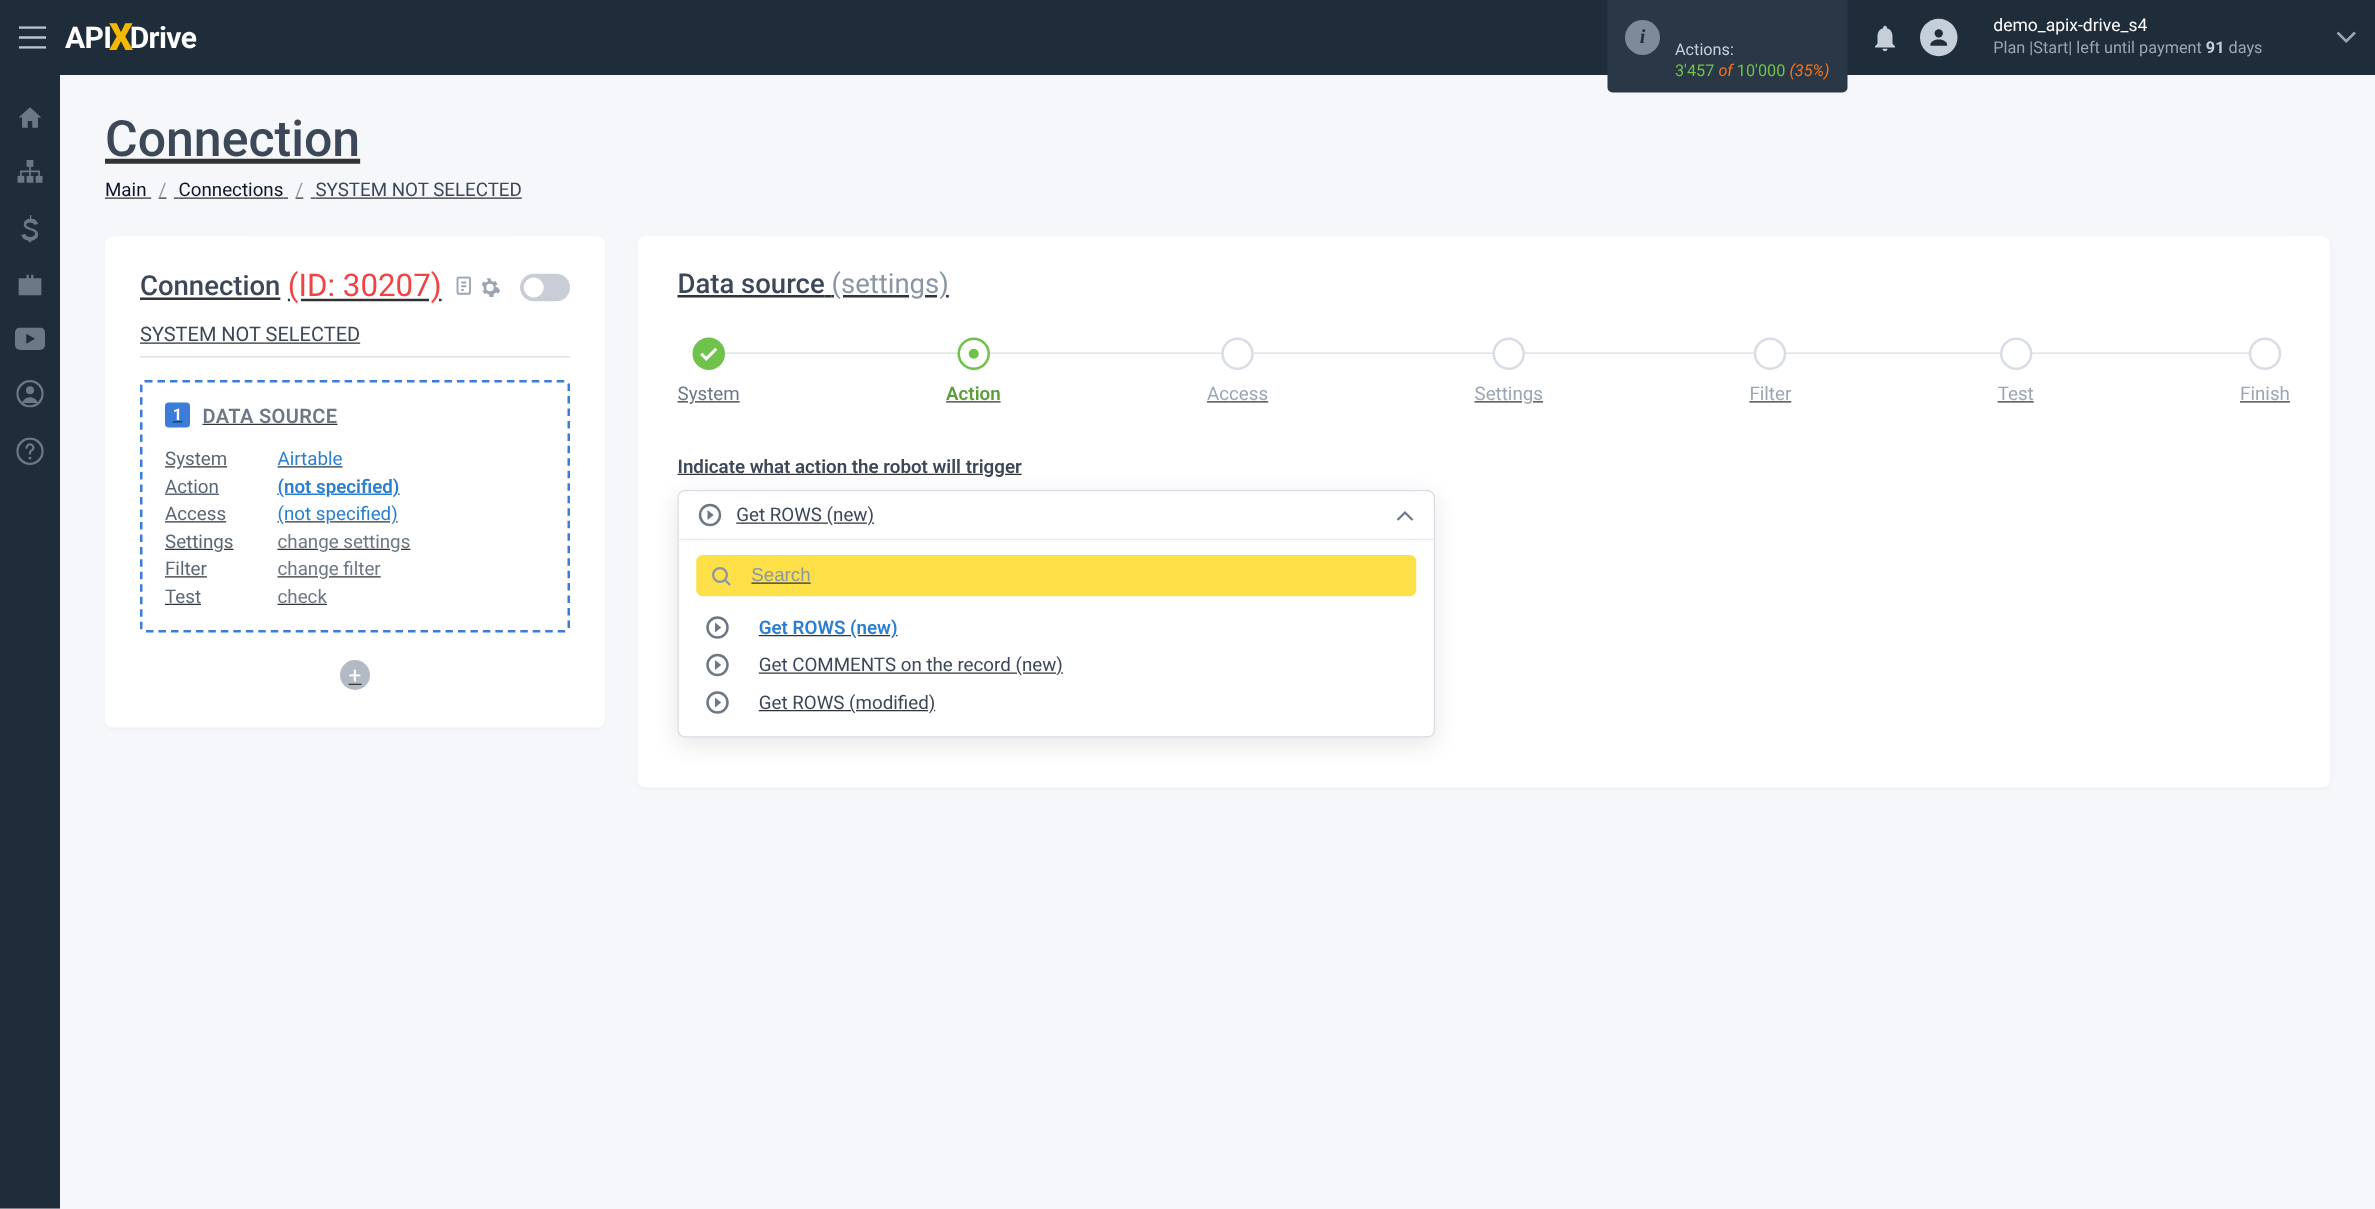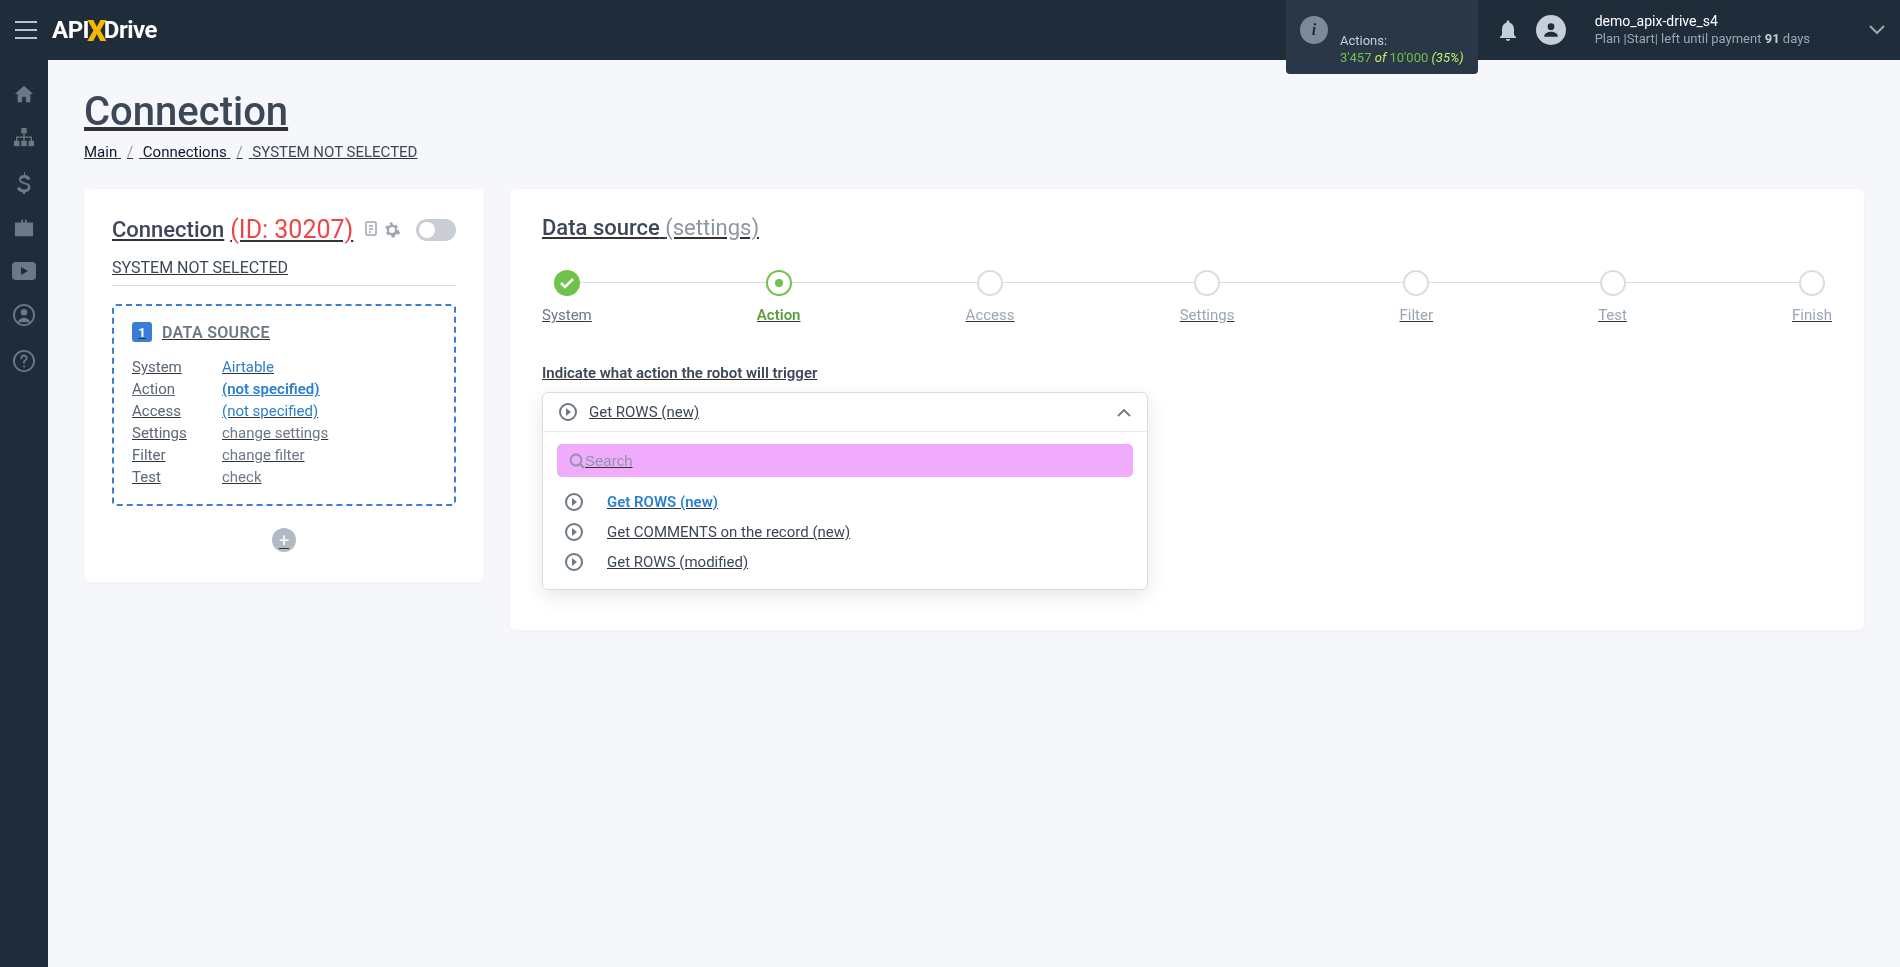--- a/index.html
+++ b/index.html
@@ -48,21 +48,21 @@
   display: flex;
   align-items: center;
   justify-content: center;
   color: #1f2c3a;
   font-weight: bold;
   font-style: italic;
   font-family: serif;
 }
 .actions-text { font-size: 13px; color: #c5cfd9; line-height: 1.3; margin-top: 40px; }
 .actions-text .count { color: #6fc24a; }
-.actions-text .percent { color: #bef264; font-style: italic; }
+.actions-text .percent { color: #f97316; font-style: italic; }
 .bell-icon { margin-right: 18px; color: #c5cfd9; cursor: pointer; }
 .user-block { display: flex; align-items: center; gap: 29px; cursor: pointer; }
 .user-avatar {
   width: 30px; height: 30px; background: #c5cfd9; border-radius: 50%;
   display: flex; align-items: center; justify-content: center;
 }
 .user-text { font-size: 14px; line-height: 1.3; }
 .user-text .username { color: #fff; }
 .user-text .plan { color: #9aa6b3; font-size: 13px; }
 .user-text .plan b { color: #c5cfd9; }
@@ -173,22 +173,22 @@
 }
 .play-icon::after {
   content: ""; width: 0; height: 0;
   border-left: 5px solid #6c7885; border-top: 4px solid transparent; border-bottom: 4px solid transparent;
   margin-left: 1px;
 }
 .dropdown-header .label { flex: 1; color: #3c4858; font-size: 15px; }
 .dropdown-header .chev { color: #6c7885; }
 .dropdown-body { padding: 12px 14px; }
 .search-box {
-  background: #f0abfc; border-radius: 5px; padding: 8px 12px;
-  display: flex; align-items: center; gap: 0; margin-bottom: 10px;
+  background: #fde047; border-radius: 5px; padding: 8px 12px;
+  display: flex; align-items: center; gap: 16px; margin-bottom: 10px;
 }
 .search-box input {
   border: none; background: transparent; outline: none; font-size: 15px; flex: 1; color: #3c4858;
 }
 .search-box input::placeholder { color: #8a96a3; }
 .opt { padding: 6px 8px; display: flex; align-items: center; gap: 12px; cursor: pointer; font-size: 15px; color: #3c4858; border-radius: 4px; }
 .opt.none { color: #8a96a3; padding-left: 40px; }
 .opt.selected { color: #2a7fd0; font-weight: 600; }
 svg { display: block; }
 </style>

